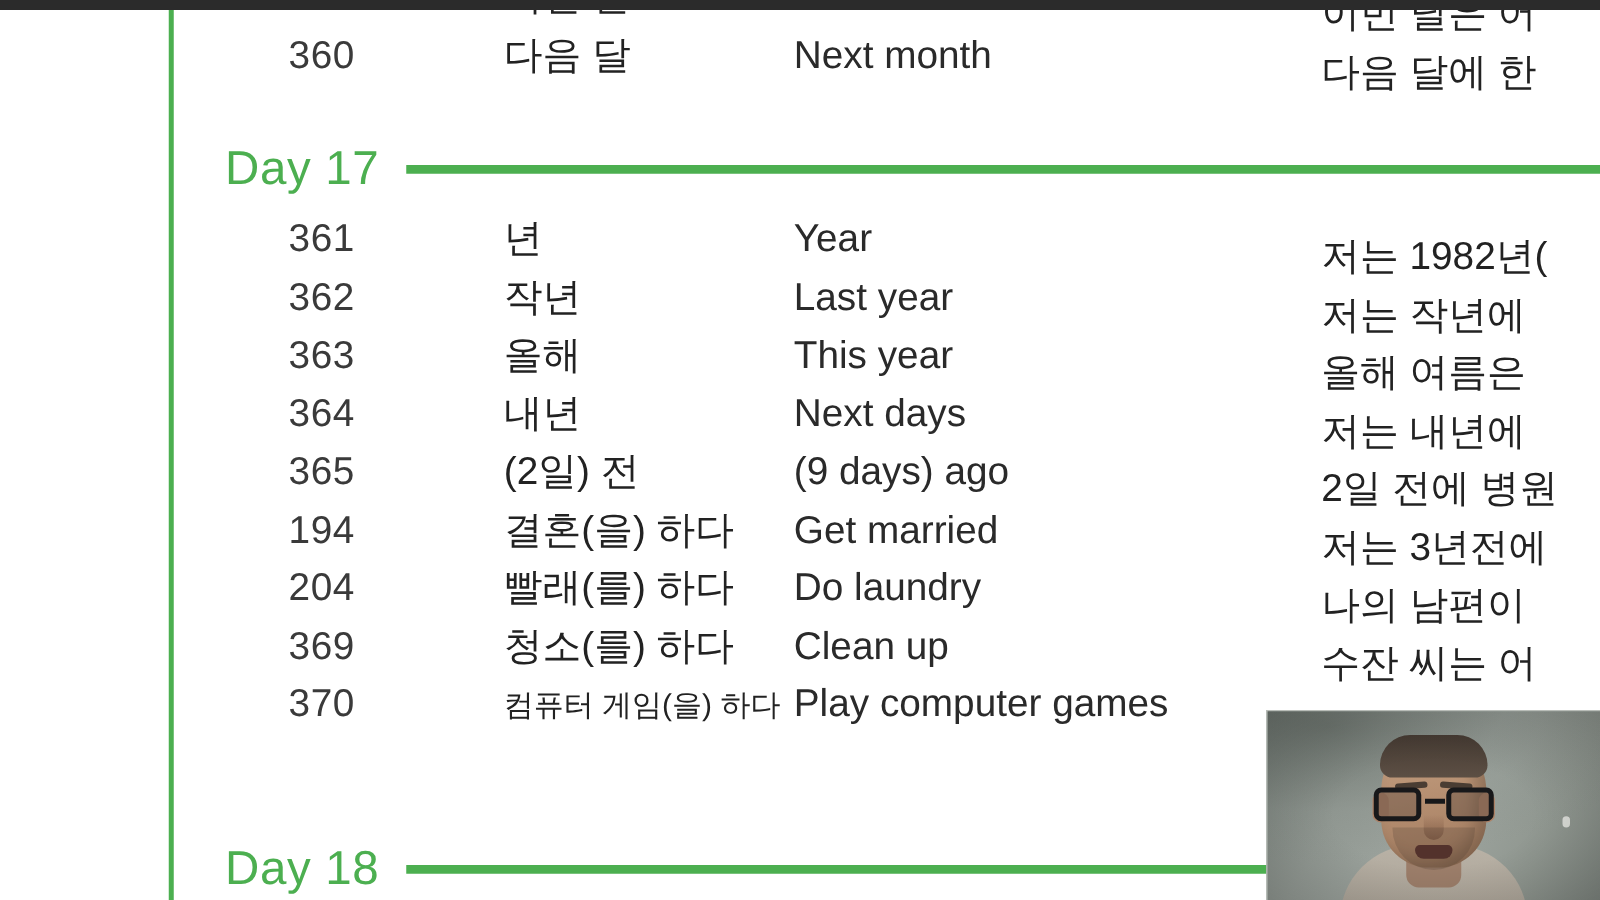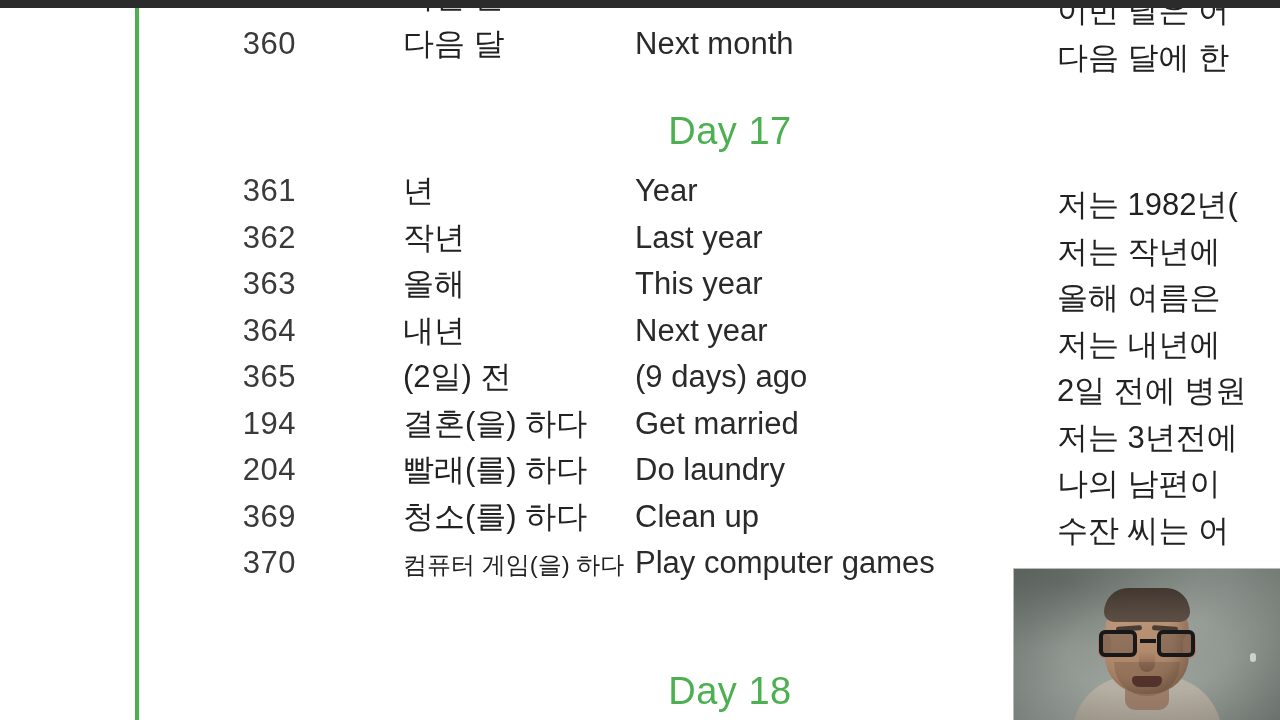--- a/index.html
+++ b/index.html
@@ -44,21 +44,20 @@
   }
 
   
   .day-heading {
     position: absolute;
     display: flex;
     align-items: center;
     left: 180px;
     width: 1100px;
     height: 46px;
-    flex-direction: column;
   }
   .day-heading .day-label {
     color: #4aa css;
   }
   .day-label {
     color: #4caf50;
     font-size: 38px;
     font-weight: 400;
     letter-spacing: 0.5px;
     white-space: nowrap;
@@ -86,21 +85,21 @@
     white-space: nowrap;
   }
   .c-num, .c-kor, .c-eng, .c-sent {
     position: absolute;
     top: 0;
     line-height: 46.5px;
     color: #2a2a2a;
     white-space: nowrap;
   }
   .c-num {
-    left: 192px;
+    left: 180px;
     width: 104px;
     text-align: right;
     font-size: 31px;
     letter-spacing: 0.5px;
     color: #3a3a3a;
   }
   .c-kor {
     left: 357px;
     font-size: 31px;
     color: #222;
@@ -304,21 +303,21 @@
       <div class="row">
         <span class="c-num">363</span>
         <span class="c-kor">올해</span>
         <span class="c-eng">This year</span>
         <span class="c-sent">올해 여름은 </span>
       </div>
 
       <div class="row">
         <span class="c-num">364</span>
         <span class="c-kor">내년</span>
-        <span class="c-eng">Next year</span>
+        <span class="c-eng">Next days</span>
         <span class="c-sent">저는 내년에 </span>
       </div>
 
       <div class="row">
         <span class="c-num">365</span>
         <span class="c-kor">(2일) 전</span>
         <span class="c-eng">(9 days) ago</span>
         <span class="c-sent">2일 전에 병원</span>
       </div>
 

